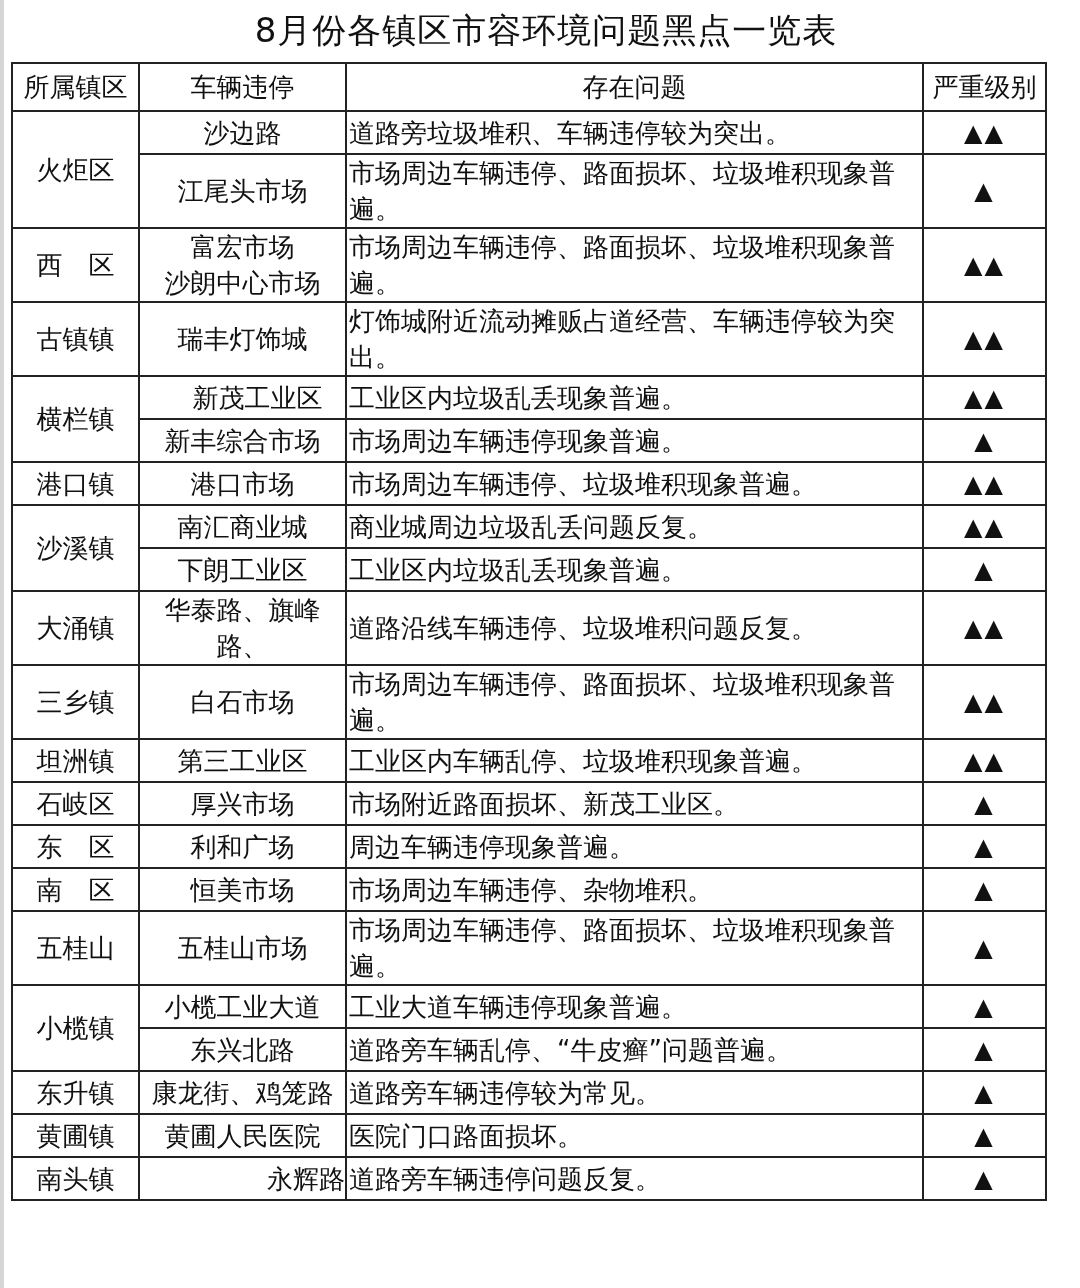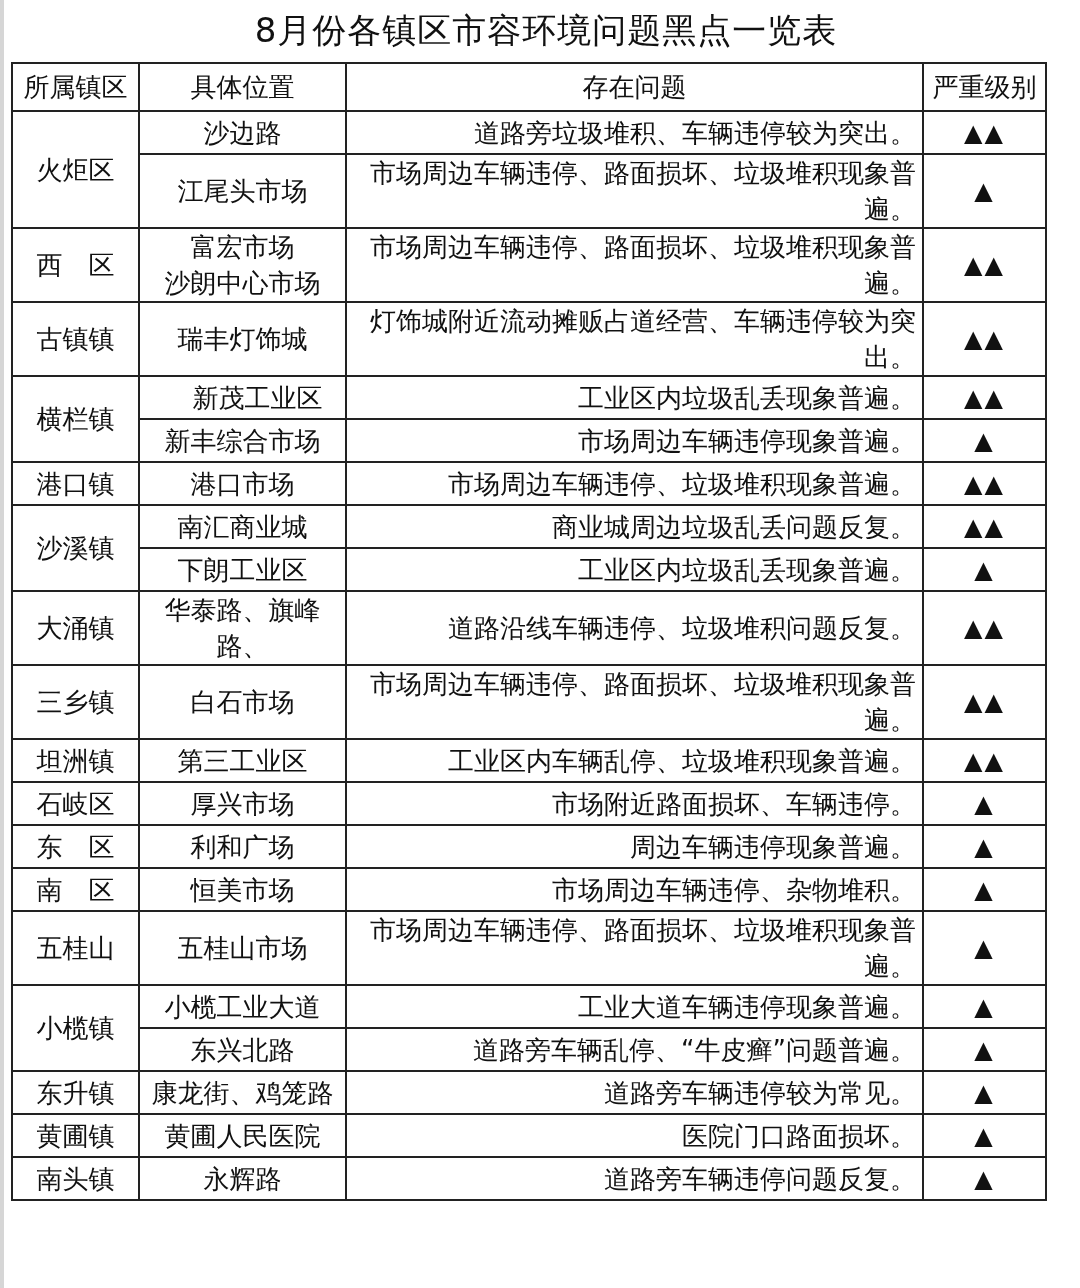--- a/index.html
+++ b/index.html
@@ -7,42 +7,42 @@
          font-family: "DejaVu Sans", "Liberation Sans", sans-serif; color: #111; }
   .left-edge { position: absolute; left: 0; top: 0; width: 4px; height: 1288px; background: #d6d6d6; }
   .title { position: absolute; left: 0; top: 6px; width: 1092px; text-align: center;
            font-size: 34px; letter-spacing: 1px; line-height: 48px; color: #111; }
   table { position: absolute; left: 11px; top: 62px; border-collapse: collapse;
           table-layout: fixed; width: 1034px; }
   td, th { border: 2px solid #222; padding: 0; font-weight: normal; font-size: 26px;
            line-height: 36px; vertical-align: middle; }
   th { height: 46px; text-align: center; }
   td.town, td.loc, td.sev { text-align: center; }
-  td.issue { text-align: right; padding-left: 2px; padding-right: 6px; }
+  td.issue { text-align: left; padding-left: 2px; padding-right: 6px; }
   td.sev { font-size: 24px; letter-spacing: 2px; }
   .h1 { height: 43px; }
   .h2 { height: 73px; }
 </style>
 </head>
 <body>
 
 <div class="left-edge"></div>
 <div class="title">8月份各镇区市容环境问题黑点一览表</div>
 
 <table>
   <colgroup>
     <col style="width:127px">
     <col style="width:207px">
     <col style="width:577px">
     <col style="width:123px">
   </colgroup>
   <thead>
     <tr>
       <th>所属镇区</th>
-      <th>具体位置</th>
+      <th>车辆违停</th>
       <th>存在问题</th>
       <th>严重级别</th>
     </tr>
   </thead>
   <tbody id="tbody">
       <tr class="h1">
         <td class="town" rowspan="2">火炬区</td>
         <td class="loc" style="white-space: pre-line;">沙边路</td>
         <td class="issue">道路旁垃圾堆积、车辆违停较为突出。</td>
         <td class="sev">▲▲</td>
@@ -107,21 +107,21 @@
       </tr>
       <tr class="h1">
         <td class="town" rowspan="1">坦洲镇</td>
         <td class="loc" style="white-space: pre-line;">第三工业区</td>
         <td class="issue">工业区内车辆乱停、垃圾堆积现象普遍。</td>
         <td class="sev">▲▲</td>
       </tr>
       <tr class="h1">
         <td class="town" rowspan="1">石岐区</td>
         <td class="loc" style="white-space: pre-line;">厚兴市场</td>
-        <td class="issue">市场附近路面损坏、车辆违停。</td>
+        <td class="issue">市场附近路面损坏、新茂工业区。</td>
         <td class="sev">▲</td>
       </tr>
       <tr class="h1">
         <td class="town" rowspan="1">东　区</td>
         <td class="loc" style="white-space: pre-line;">利和广场</td>
         <td class="issue">周边车辆违停现象普遍。</td>
         <td class="sev">▲</td>
       </tr>
       <tr class="h1">
         <td class="town" rowspan="1">南　区</td>
@@ -153,18 +153,18 @@
         <td class="sev">▲</td>
       </tr>
       <tr class="h1">
         <td class="town" rowspan="1">黄圃镇</td>
         <td class="loc" style="white-space: pre-line;">黄圃人民医院</td>
         <td class="issue">医院门口路面损坏。</td>
         <td class="sev">▲</td>
       </tr>
       <tr class="h1">
         <td class="town" rowspan="1">南头镇</td>
-        <td class="loc" style="white-space: pre-line;">永辉路</td>
+        <td class="loc" style="white-space: pre-line; text-align: right;">永辉路</td>
         <td class="issue">道路旁车辆违停问题反复。</td>
         <td class="sev">▲</td>
       </tr>
     </tbody>
 </table>
 
 </body></html>

